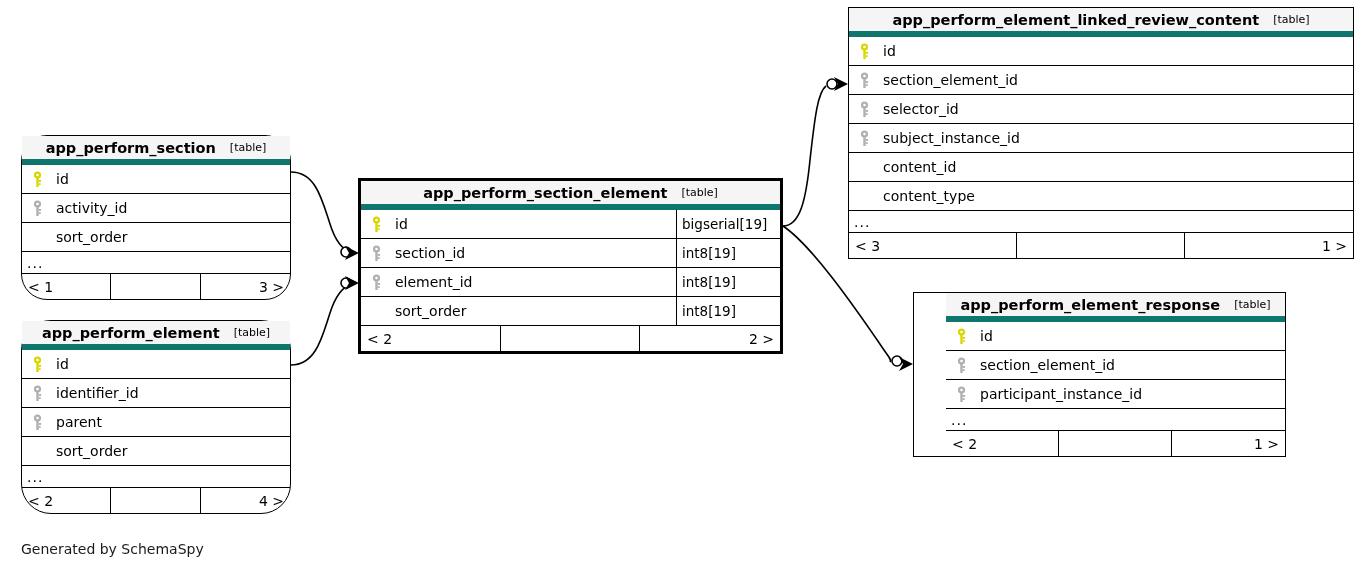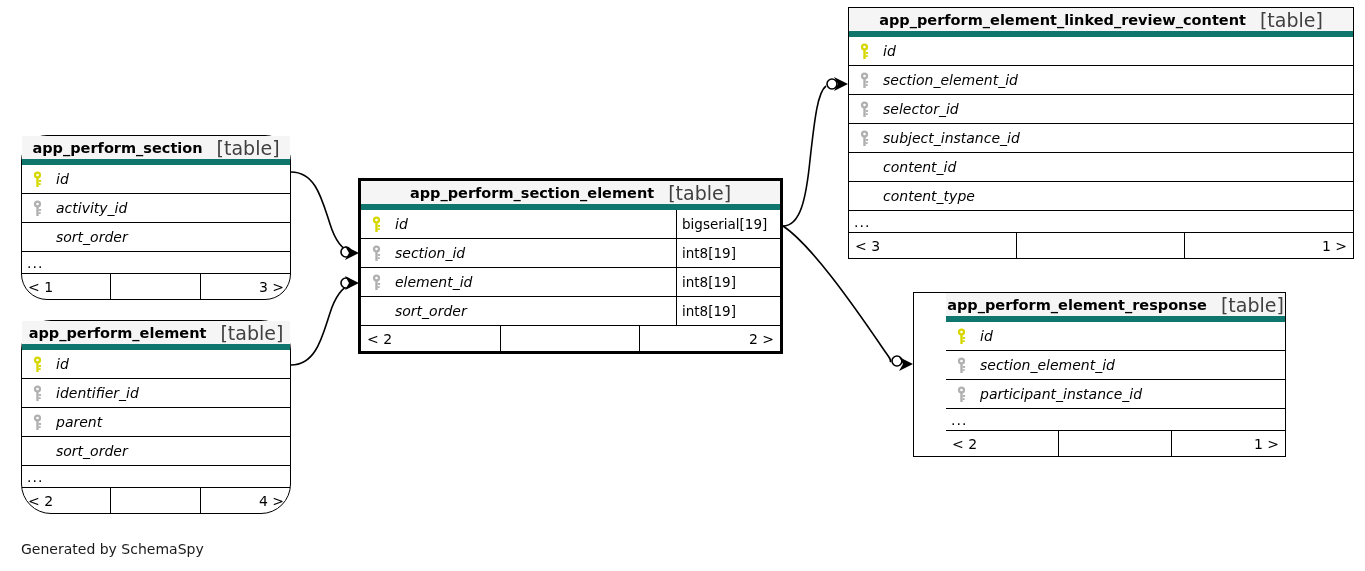--- a/index.html
+++ b/index.html
@@ -44,22 +44,22 @@
     padding: 0 8px;
     height: 29px;
   }
   .tbl-title .tname {
     font-weight: bold;
     font-size: 14.5px;
     color: #000000;
     white-space: nowrap;
   }
   .tbl-title .ttag {
-    font-size: 19px;
-    color: #404040;
+    font-size: 11px;
+    color: #000000;
     white-space: nowrap;
     padding-left: 14px;
   }
   .col-row {
     display: flex;
     align-items: center;
     box-sizing: border-box;
     border-bottom: 1px solid #000000;
     height: 29px;
     position: relative;
@@ -72,21 +72,20 @@
     align-items: center;
     justify-content: center;
   }
   .col-name {
     flex: 1 1 auto;
     font-size: 14px;
     color: #000000;
     white-space: nowrap;
     padding-left: 4px;
     overflow: hidden;
-    font-style: italic;
   }
   .col-type {
     flex: 0 0 auto;
     box-sizing: border-box;
     font-size: 13.5px;
     color: #000000;
     white-space: nowrap;
     border-left: 1px solid #000000;
     padding: 0 12px 0 5px;
     height: 100%;

